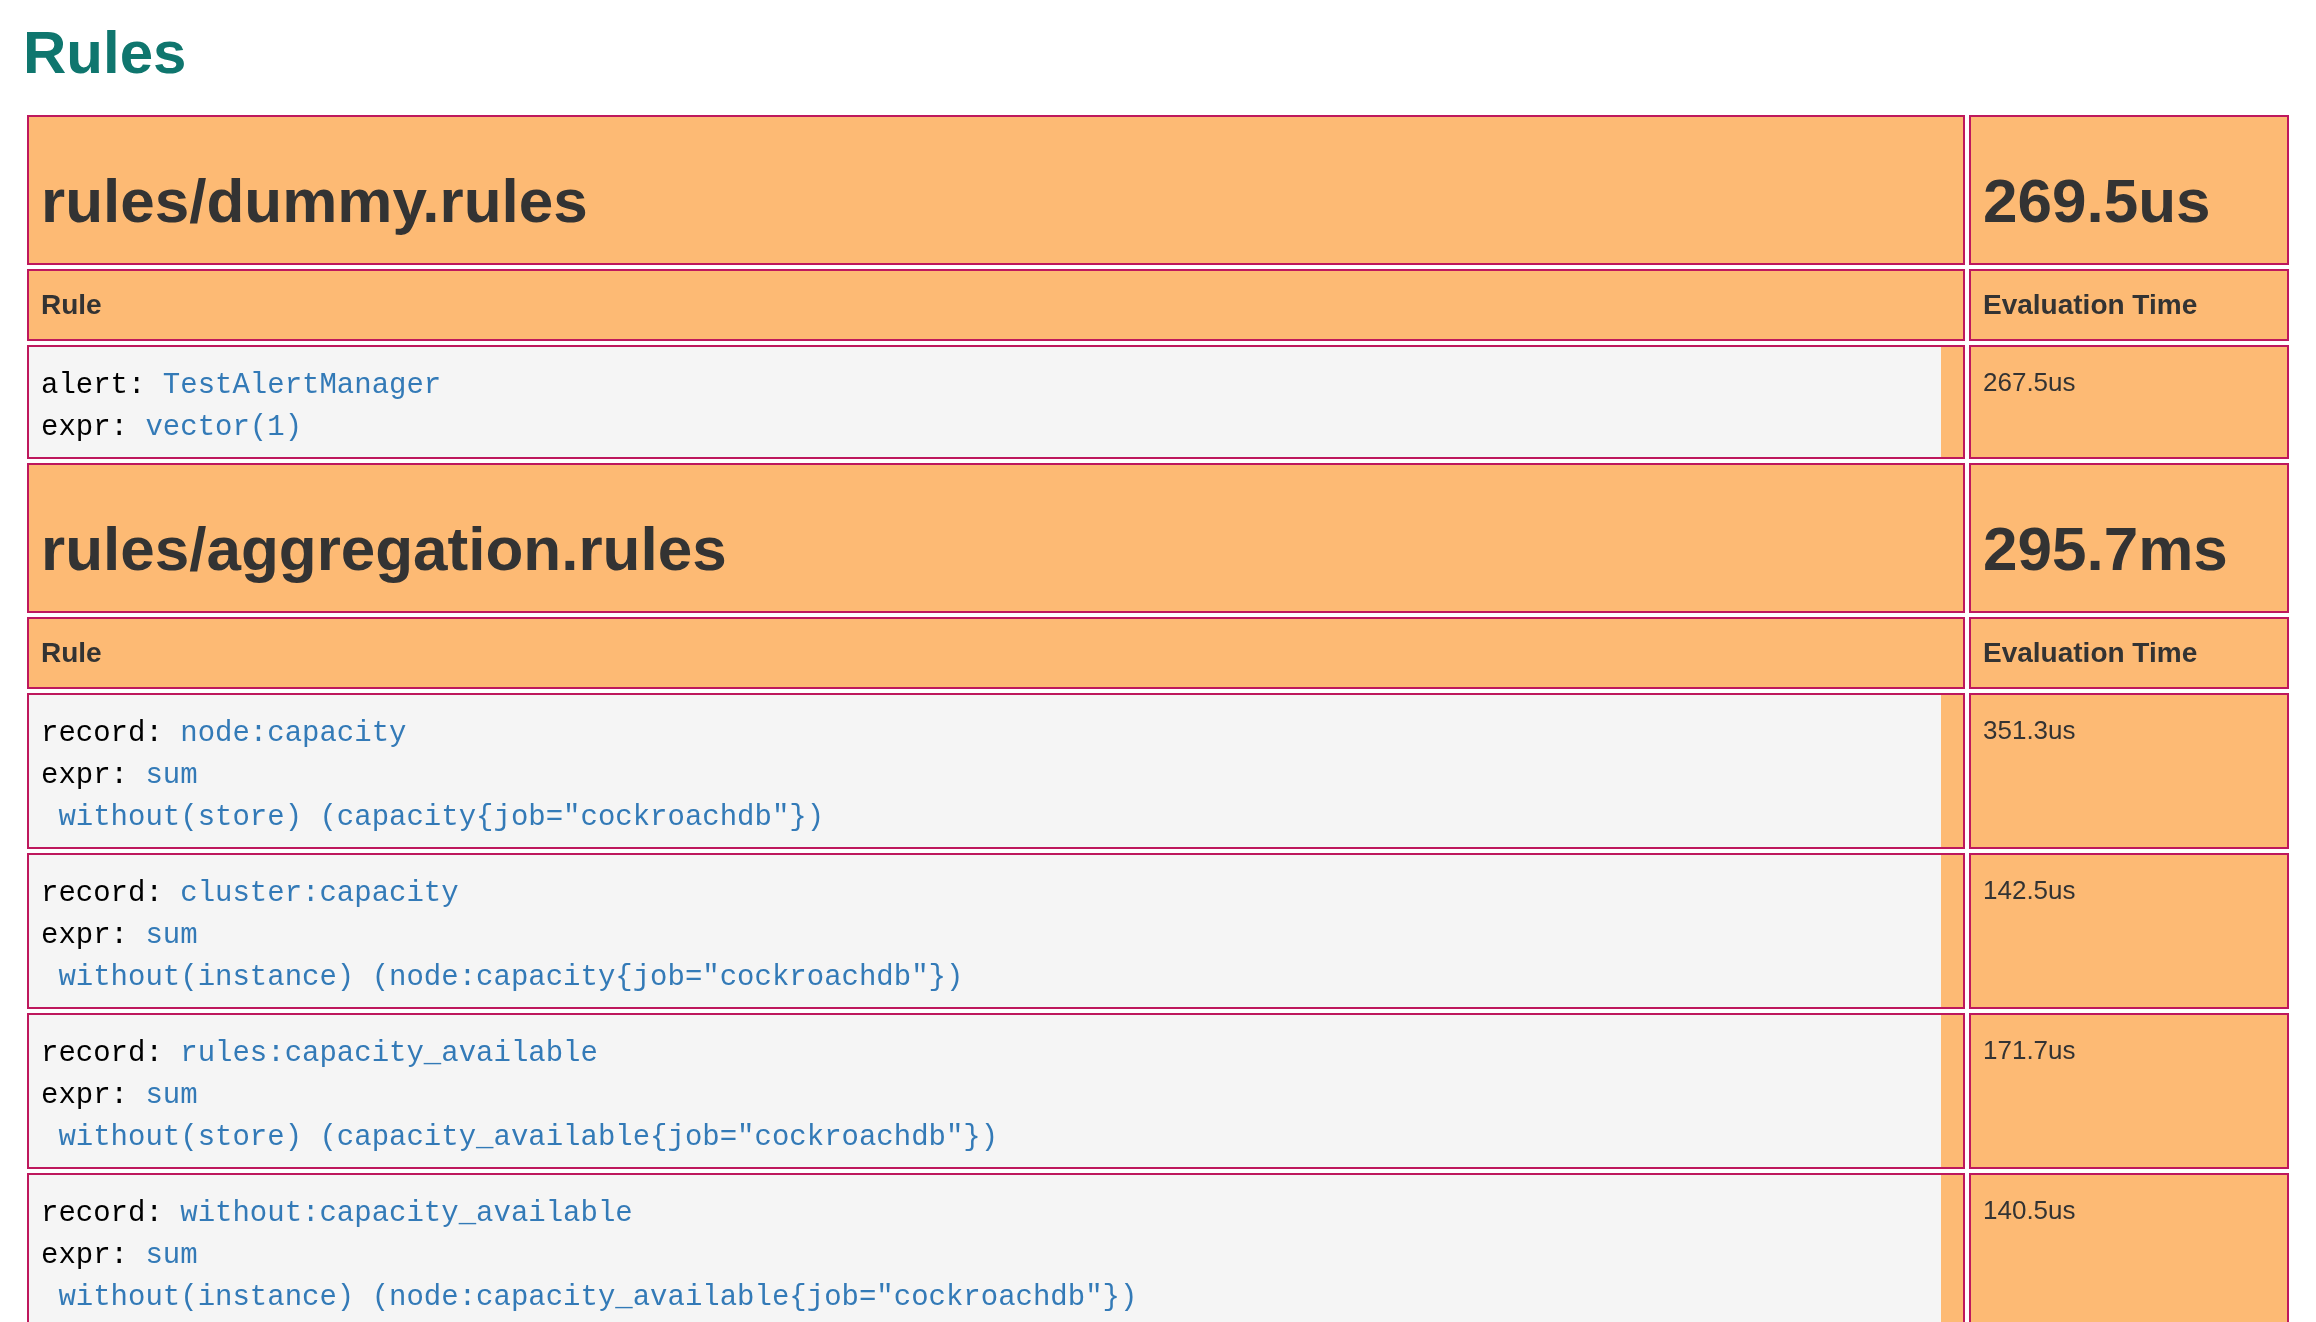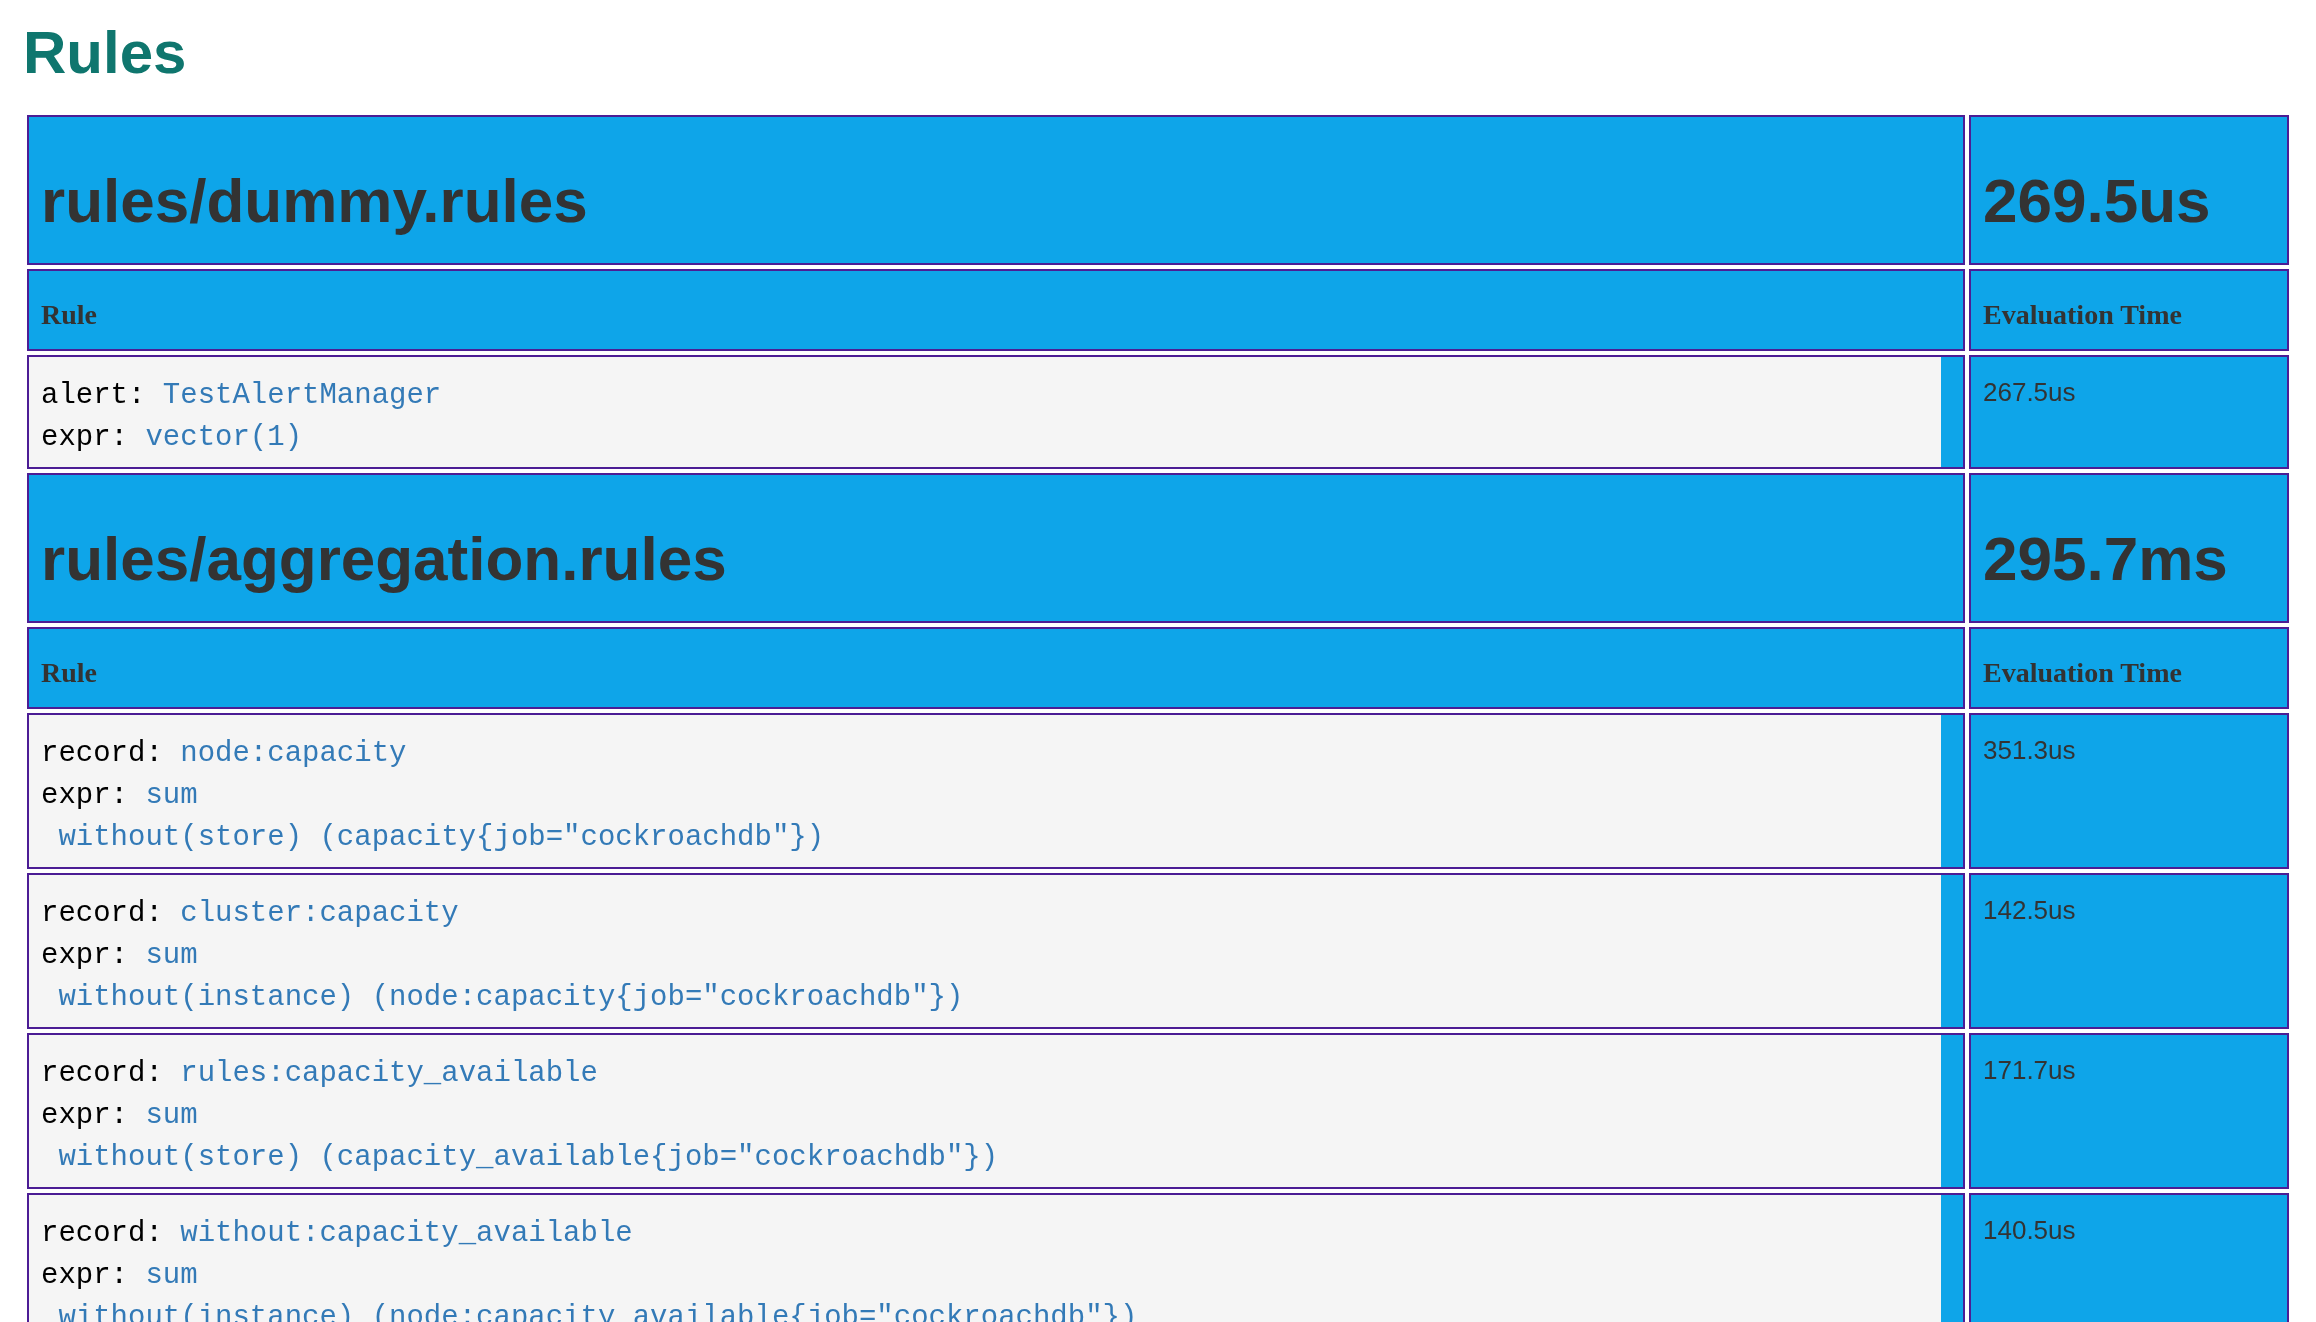--- a/index.html
+++ b/index.html
@@ -19,46 +19,45 @@
     margin: 18px 0 24px 0;
     line-height: 1.15;
   }
   table.rules-table {
     width: 100%;
     border-collapse: separate;
     border-spacing: 4px;
     table-layout: fixed;
   }
   table.rules-table td, table.rules-table th {
-    border: 2px solid #4c1d95;
+    border: 2px solid #be185d;
     vertical-align: top;
-    background: #0ea5e9;
+    background: #fdba74;
   }
   col.rule-col { width: auto; }
   col.time-col { width: 320px; }
   td.group-name-cell, td.group-time-cell {
     padding: 14px 16px 14px 12px;
   }
   h2.group-heading {
     font-size: 62px;
     font-weight: bold;
     color: #333333;
     margin: 36px 0 14px 0;
     line-height: 1.1;
     white-space: nowrap;
     overflow: hidden;
   }
   th.col-header {
     text-align: left;
     font-size: 28px;
     font-weight: bold;
     color: #333333;
-    padding: 24px 16px 14px 12px;
+    padding: 14px 16px 14px 12px;
     line-height: 40px;
-    font-family: Liberation Serif, serif;
   }
   td.rule-cell {
     padding: 0;
   }
   pre.rule-code {
     margin: 0 22px 0 0;
     padding: 18px 20px 8px 12px;
     background: #f5f5f5;
     border: none;
     border-radius: 0;

